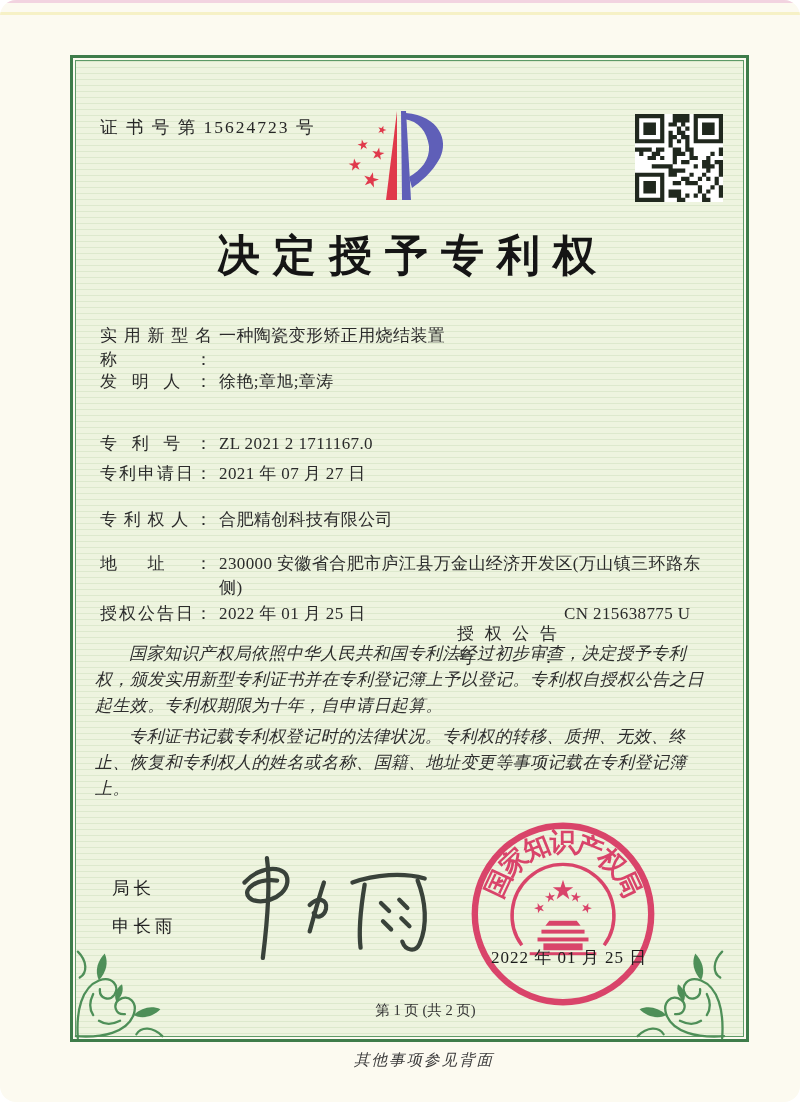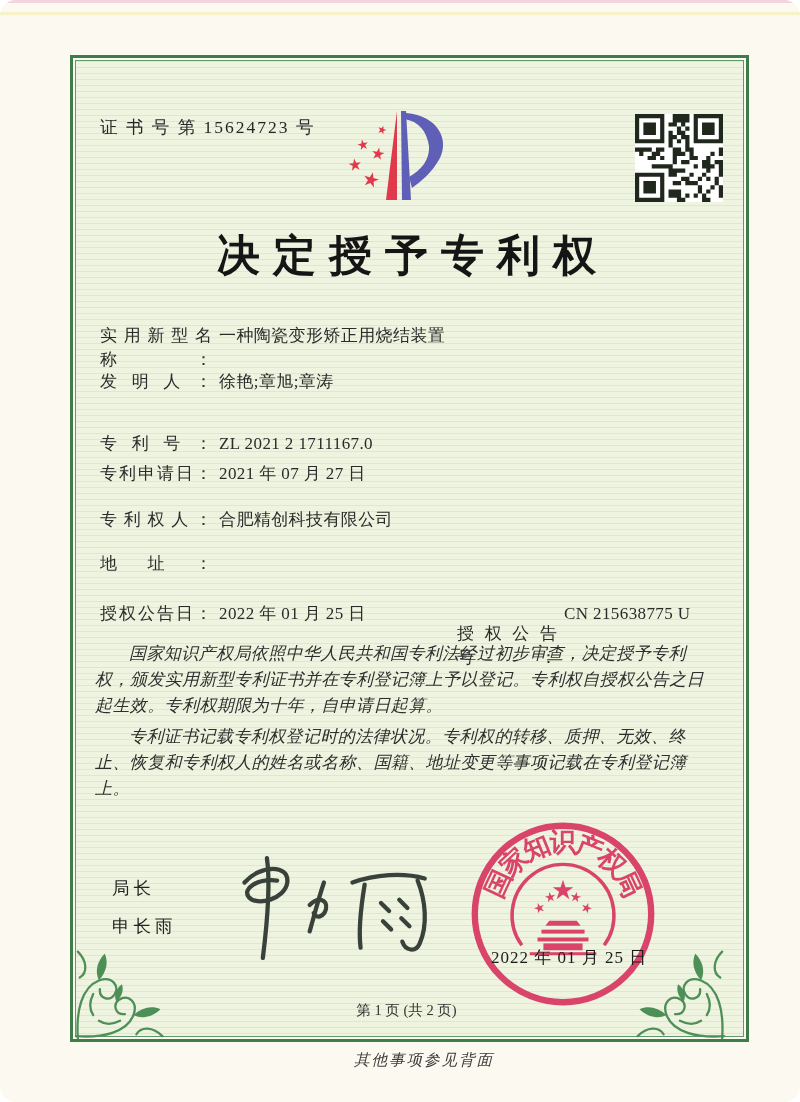--- a/index.html
+++ b/index.html
@@ -55,21 +55,21 @@
   
   .officer{position:absolute;left:112px;top:876px;z-index:3;font-size:17.5px;letter-spacing:4px;color:#242424;}
   .officer div{margin-bottom:14px;}
   .sig{position:absolute;left:212px;top:852px;z-index:4;width:232px;height:112px;}
 
   
   .seal{position:absolute;left:465px;top:816px;z-index:4;width:196px;height:196px;}
   .seal-date{position:absolute;left:491px;top:946px;z-index:5;font-size:17px;letter-spacing:1px;color:#1c1c1c;}
 
   
-  .page-no{position:absolute;left:70px;top:1001px;width:673px;z-index:3;text-align:center;font-size:14.5px;color:#333;}
+  .page-no{position:absolute;left:70px;top:1001px;width:673px;z-index:3;text-align:center;font-size:14.5px;color:#333;padding-left:19px;}
   .back-note{position:absolute;left:0;top:1050px;width:800px;z-index:3;text-align:center;font-style:italic;font-size:15.5px;color:#3c3c3c;letter-spacing:2px;padding-left:24px;}
 </style>
 </head>
 <body>
 
 <div class="page">
 
   <div class="strip-pink"></div>
   <div class="strip-yellow"></div>
 
@@ -148,20 +148,21 @@
   <div class="frow r4">
     <span class="flabel">专利申请日：</span>
     <span class="fval">2021 年 07 月 27 日</span>
   </div>
   <div class="frow r5">
     <span class="flabel">专利权人：</span>
     <span class="fval">合肥精创科技有限公司</span>
   </div>
   <div class="frow r6">
     <span class="flabel">地址：</span>
+    <span class="fval fval-wrap">230000 安徽省合肥市庐江县万金山经济开发区(万山镇三环路东侧)</span>
   </div>
   <div class="frow rgrant" style="position:absolute;">
     <span class="flabel">授权公告日：</span>
     <span class="fval">2022 年 01 月 25 日</span>
     <span class="grant2">
       <span class="flabel">授权公告号：</span>
       <span class="fval">CN 215638775 U</span>
     </span>
   </div>
 

